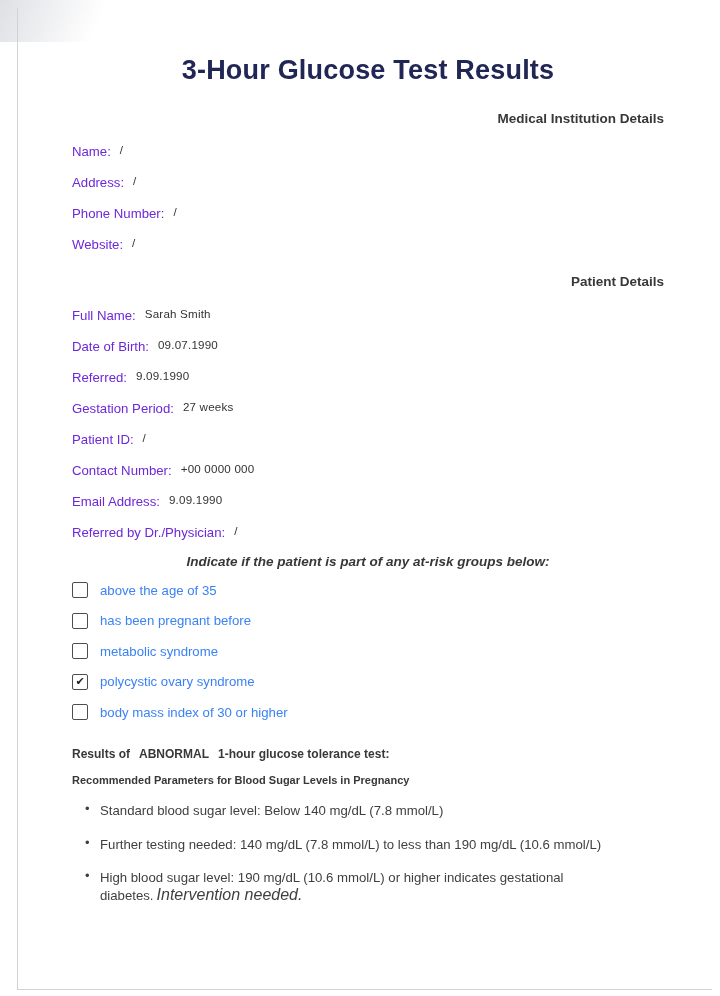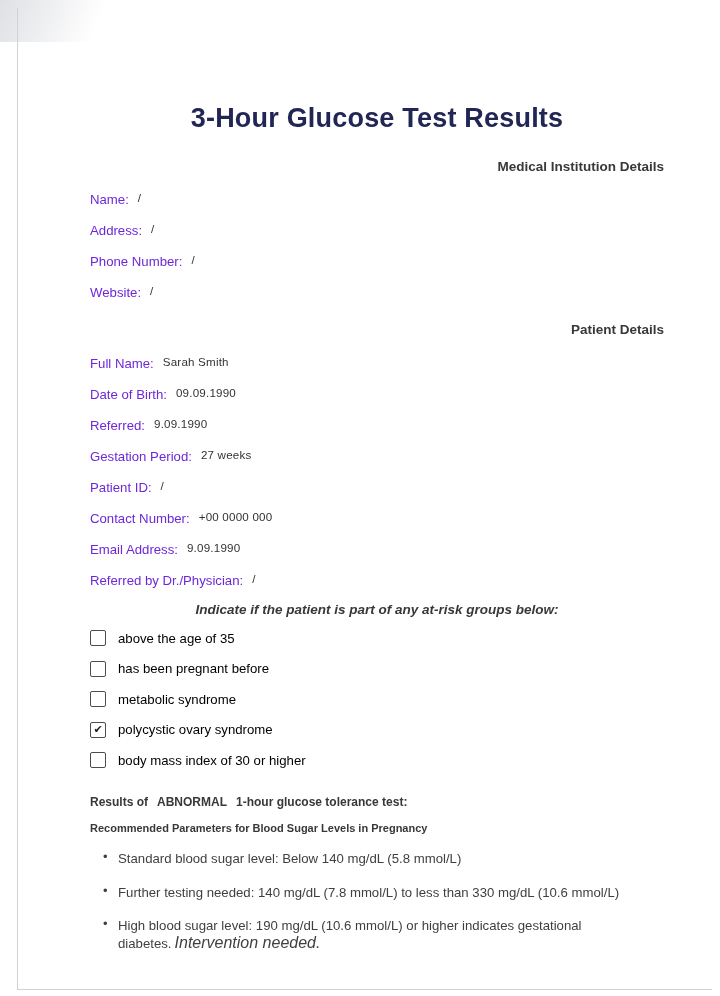--- a/index.html
+++ b/index.html
@@ -13,21 +13,21 @@
 
   
   .corner-shade{
     position:absolute; top:0; left:0; width:190px; height:42px;
     background:linear-gradient(112deg,#b7bac3 0%, rgba(255,255,255,0) 52%);
     opacity:.45; pointer-events:none;
   }
   .edge-left{ position:absolute; left:17px; top:8px; bottom:6px; width:1px; background:#d2d2d2; }
   .edge-bottom{ position:absolute; left:17px; right:8px; bottom:6px; height:1px; background:#d2d2d2; }
 
-  .content{ padding:0 56px 0 90px;margin-top:48px; }
+  .content{ padding:0 56px 0 72px; }
 
   .title{
     margin:0; padding-top:56px;
     text-align:center;
     font-size:27px; font-weight:bold; letter-spacing:.2px;
     color:#212655; line-height:1.1;
   }
 
   .sec-heading{
     margin-top:26px; line-height:1;
@@ -44,21 +44,21 @@
   }
 
   .check-row{ margin-top:13.5px; display:flex; align-items:center; height:17px; }
   .checkbox{
     width:14px; height:14px; flex:0 0 14px;
     border:1.6px solid #4d4d4d; border-radius:2px;
     background:#fff;
     display:inline-flex; align-items:center; justify-content:center;
   }
   .mark{ font-size:11px; line-height:1; color:#1f1f1f; font-weight:bold; }
-  .clabel{ margin-left:12px; font-size:13.2px; color:#000000; line-height:1; }
+  .clabel{ margin-left:12px; font-size:13.2px; color:#3b82f6; line-height:1; }
 
   .results-heading{
     margin-top:27px; line-height:1;
     font-size:12px; font-weight:bold; color:#383838;
   }
   .results-heading .gap{ margin-left:9px; }
   .results-sub{
     margin-top:15px; line-height:1;
     font-size:11px; font-weight:bold; color:#383838;
   }
@@ -85,21 +85,21 @@
     <div id="institution-fields">
         <div class="field-row"><span class="flabel">Name:</span><span class="fvalue">/</span></div>
         <div class="field-row"><span class="flabel">Address:</span><span class="fvalue">/</span></div>
         <div class="field-row"><span class="flabel">Phone Number:</span><span class="fvalue">/</span></div>
         <div class="field-row"><span class="flabel">Website:</span><span class="fvalue">/</span></div>
       </div>
 
     <div class="sec-heading">Patient Details</div>
     <div id="patient-fields">
         <div class="field-row"><span class="flabel">Full Name:</span><span class="fvalue">Sarah Smith</span></div>
-        <div class="field-row"><span class="flabel">Date of Birth:</span><span class="fvalue">09.09.1990</span></div>
+        <div class="field-row"><span class="flabel">Date of Birth:</span><span class="fvalue">09.07.1990</span></div>
         <div class="field-row"><span class="flabel">Referred:</span><span class="fvalue">9.09.1990</span></div>
         <div class="field-row"><span class="flabel">Gestation Period:</span><span class="fvalue">27 weeks</span></div>
         <div class="field-row"><span class="flabel">Patient ID:</span><span class="fvalue">/</span></div>
         <div class="field-row"><span class="flabel">Contact Number:</span><span class="fvalue">+00 0000 000</span></div>
         <div class="field-row"><span class="flabel">Email Address:</span><span class="fvalue">9.09.1990</span></div>
         <div class="field-row"><span class="flabel">Referred by Dr./Physician:</span><span class="fvalue">/</span></div>
       </div>
 
     <div class="risk-prompt">Indicate if the patient is part of any at-risk groups below:</div>
     <div id="risk-options">
@@ -128,25 +128,25 @@
       </div>
 
     <div class="results-heading">
       <span>Results of</span><span class="gap">ABNORMAL</span><span class="gap">1-hour glucose tolerance test:</span>
     </div>
     <div class="results-sub">Recommended Parameters for Blood Sugar Levels in Pregnancy</div>
 
     <ul class="bullets" id="bullet-list">
         <li class="bullet-row">
           <span class="dot">•</span>
-          <span><span class="btext">Standard blood sugar level: Below 140 mg/dL (5.8 mmol/L)</span></span>
+          <span><span class="btext">Standard blood sugar level: Below 140 mg/dL (7.8 mmol/L)</span></span>
         </li>
         <li class="bullet-row">
           <span class="dot">•</span>
-          <span><span class="btext">Further testing needed: 140 mg/dL (7.8 mmol/L) to less than 330 mg/dL (10.6 mmol/L)</span></span>
+          <span><span class="btext">Further testing needed: 140 mg/dL (7.8 mmol/L) to less than 190 mg/dL (10.6 mmol/L)</span></span>
         </li>
         <li class="bullet-row">
           <span class="dot">•</span>
           <span><span class="btext">High blood sugar level: 190 mg/dL (10.6 mmol/L) or higher indicates gestational diabetes.</span><span class="bnote">Intervention needed.</span></span>
         </li>
       </ul>
   </div>
 </div>
 
 </body></html>

